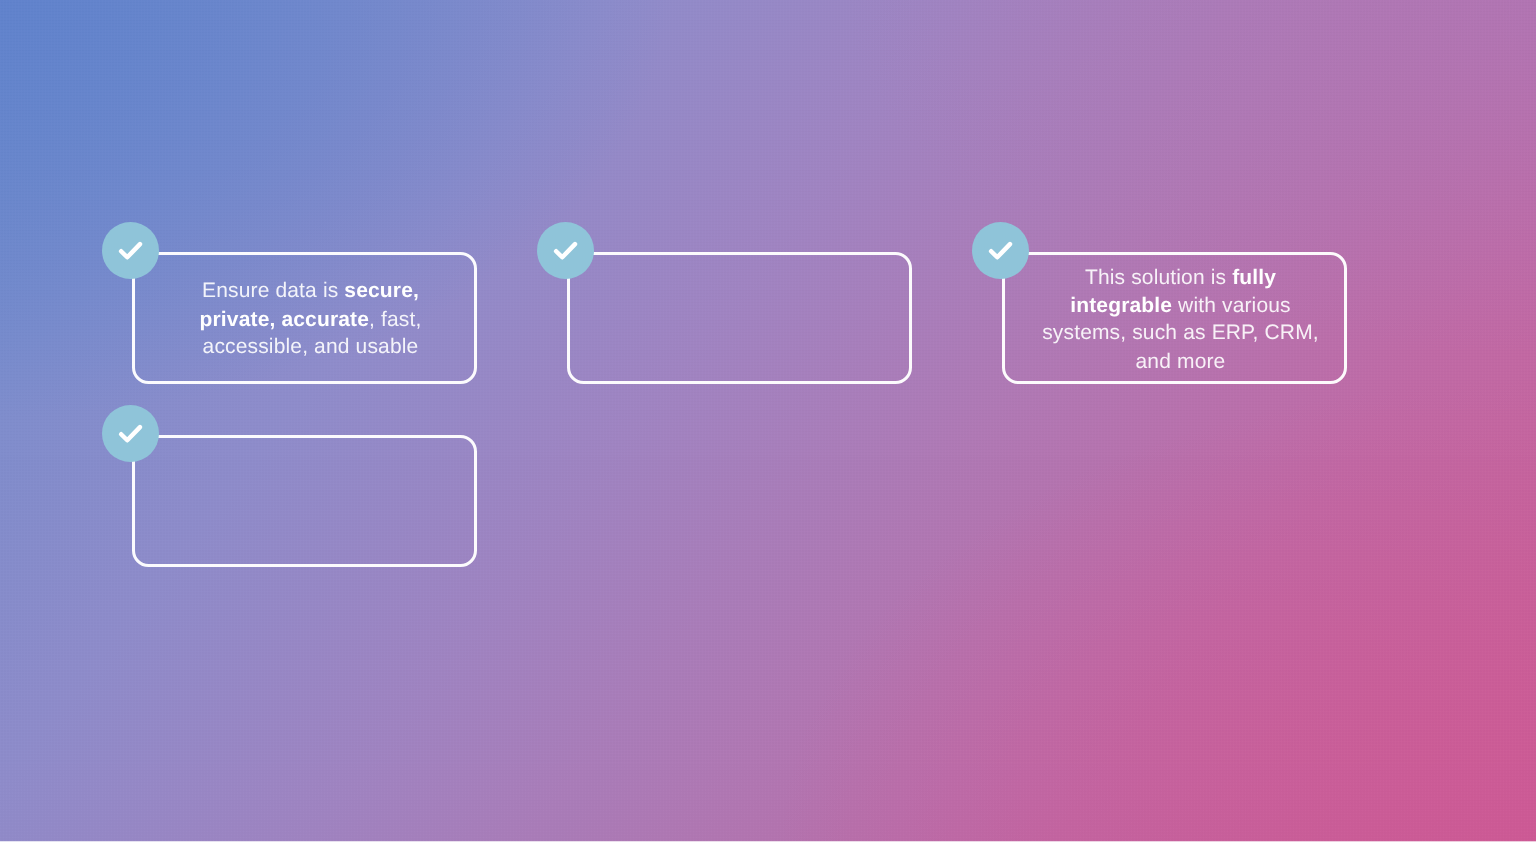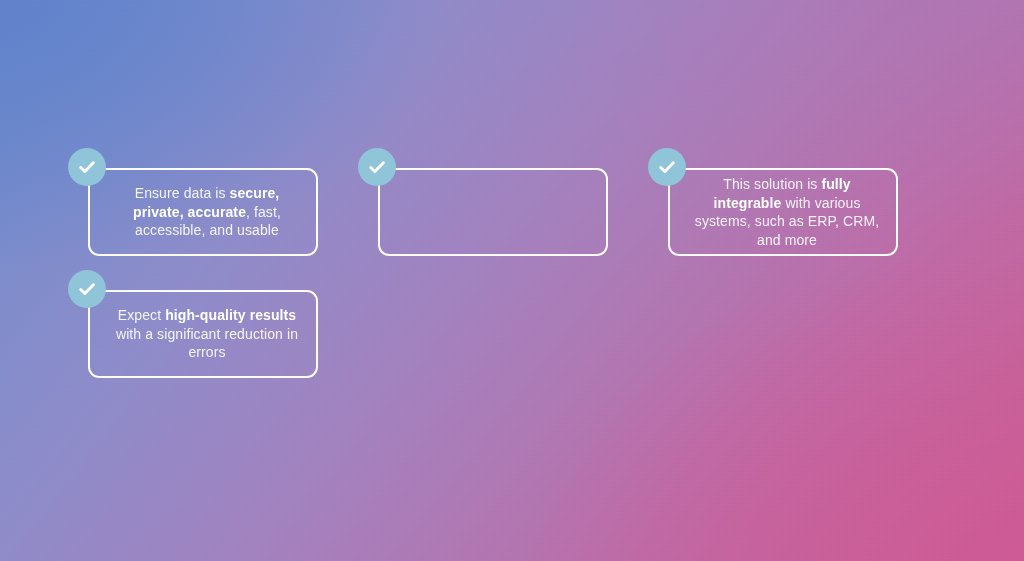--- a/index.html
+++ b/index.html
@@ -130,16 +130,15 @@
         <div class="card-text"><span>This solution is </span><b>fully integrable</b><span> with various systems, such as ERP, CRM, and more</span></div>
       </div>
       <div class="card">
         <div class="badge">
           <span>
             <svg width="20" height="20" viewBox="0 0 24 24">
               <path d="M4.5 12.6 L9.4 17.4 L19.6 6.9" fill="none" stroke="#ffffff" stroke-width="3.6" stroke-linecap="round" stroke-linejoin="round"></path>
             </svg>
           </span>
         </div>
-        <div class="card-text"><span>Expect </span><b>high-quality results</b><span> with a significant reduction in errors</span></div>
       </div>
     </div>
 </div>
 
 </body></html>

